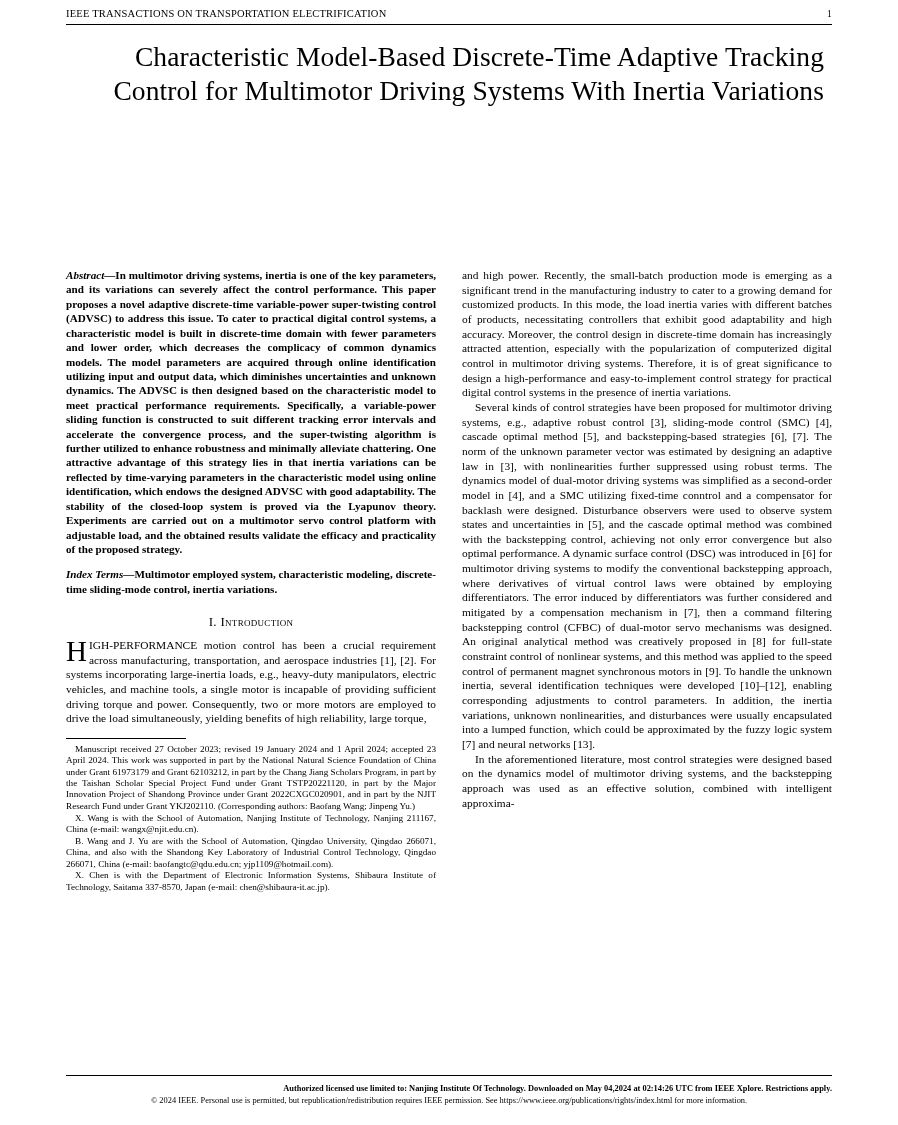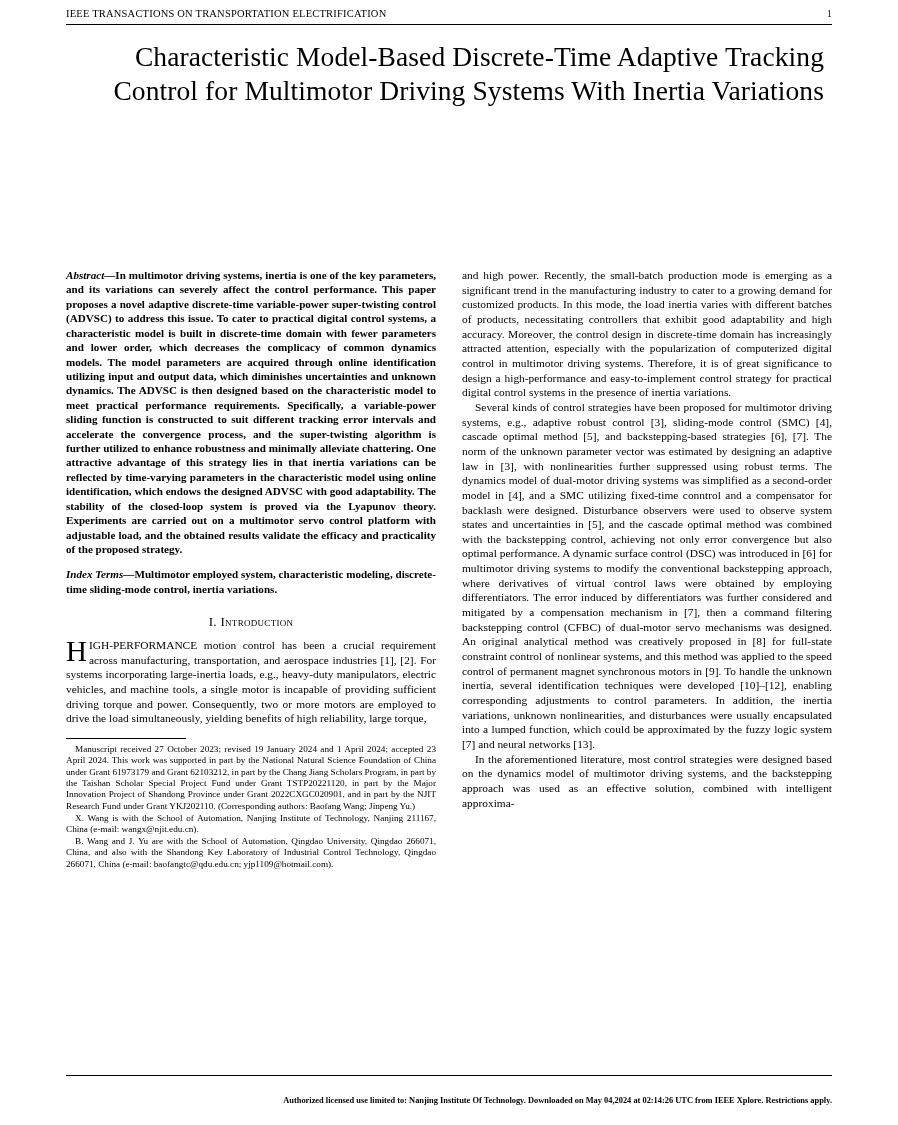--- a/index.html
+++ b/index.html
@@ -196,29 +196,31 @@
 
       <p class="dropcap-para">
         <span class="dropcap">H</span><span>IGH-PERFORMANCE motion control has been a crucial requirement across manufacturing, transportation, and aerospace industries [1], [2]. For systems incorporating large-inertia loads, e.g., heavy-duty manipulators, electric vehicles, and machine tools, a single motor is incapable of providing sufficient driving torque and power. Consequently, two or more motors are employed to drive the load simultaneously, yielding benefits of high reliability, large torque,</span>
       </p>
 
       <div class="footnote-rule"></div>
       <div class="footnotes">
         <p>Manuscript received 27 October 2023; revised 19 January 2024 and 1 April 2024; accepted 23 April 2024. This work was supported in part by the National Natural Science Foundation of China under Grant 61973179 and Grant 62103212, in part by the Chang Jiang Scholars Program, in part by the Taishan Scholar Special Project Fund under Grant TSTP20221120, in part by the Major Innovation Project of Shandong Province under Grant 2022CXGC020901, and in part by the NJIT Research Fund under Grant YKJ202110. (Corresponding authors: Baofang Wang; Jinpeng Yu.)</p>
         <p>X. Wang is with the School of Automation, Nanjing Institute of Technology, Nanjing 211167, China (e-mail: wangx@njit.edu.cn).</p>
         <p>B. Wang and J. Yu are with the School of Automation, Qingdao University, Qingdao 266071, China, and also with the Shandong Key Laboratory of Industrial Control Technology, Qingdao 266071, China (e-mail: baofangtc@qdu.edu.cn; yjp1109@hotmail.com).</p>
+        <p>X. Chen is with the Department of Electronic Information Systems, Shibaura Institute of Technology, Saitama 337-8570, Japan (e-mail: chen@shibaura-it.ac.jp).</p>
       </div>
     </div>
 
     <div class="col col-right">
       <p class="body first">and high power. Recently, the small-batch production mode is emerging as a significant trend in the manufacturing industry to cater to a growing demand for customized products. In this mode, the load inertia varies with different batches of products, necessitating controllers that exhibit good adaptability and high accuracy. Moreover, the control design in discrete-time domain has increasingly attracted attention, especially with the popularization of computerized digital control in multimotor driving systems. Therefore, it is of great significance to design a high-performance and easy-to-implement control strategy for practical digital control systems in the presence of inertia variations.</p>
       <p class="body">Several kinds of control strategies have been proposed for multimotor driving systems, e.g., adaptive robust control [3], sliding-mode control (SMC) [4], cascade optimal method [5], and backstepping-based strategies [6], [7]. The norm of the unknown parameter vector was estimated by designing an adaptive law in [3], with nonlinearities further suppressed using robust terms. The dynamics model of dual-motor driving systems was simplified as a second-order model in [4], and a SMC utilizing fixed-time conntrol and a compensator for backlash were designed. Disturbance observers were used to observe system states and uncertainties in [5], and the cascade optimal method was combined with the backstepping control, achieving not only error convergence but also optimal performance. A dynamic surface control (DSC) was introduced in [6] for multimotor driving systems to modify the conventional backstepping approach, where derivatives of virtual control laws were obtained by employing differentiators. The error induced by differentiators was further considered and mitigated by a compensation mechanism in [7], then a command filtering backstepping control (CFBC) of dual-motor servo mechanisms was designed. An original analytical method was creatively proposed in [8] for full-state constraint control of nonlinear systems, and this method was applied to the speed control of permanent magnet synchronous motors in [9]. To handle the unknown inertia, several identification techniques were developed [10]–[12], enabling corresponding adjustments to control parameters. In addition, the inertia variations, unknown nonlinearities, and disturbances were usually encapsulated into a lumped function, which could be approximated by the fuzzy logic system [7] and neural networks [13].</p>
       <p class="body">In the aforementioned literature, most control strategies were designed based on the dynamics model of multimotor driving systems, and the backstepping approach was used as an effective solution, combined with intelligent approxima-</p>
     </div>
 
   </div>
 
   <div class="rule-bottom"></div>
   <div class="footer">
     <div class="line1">Authorized licensed use limited to: Nanjing Institute Of Technology. Downloaded on May 04,2024 at 02:14:26 UTC from IEEE Xplore.  Restrictions apply.</div>
+    <div class="line2">© 2024 IEEE. Personal use is permitted, but republication/redistribution requires IEEE permission.  See https://www.ieee.org/publications/rights/index.html for more information.</div>
   </div>
 
 </div>
 
 </body></html>

